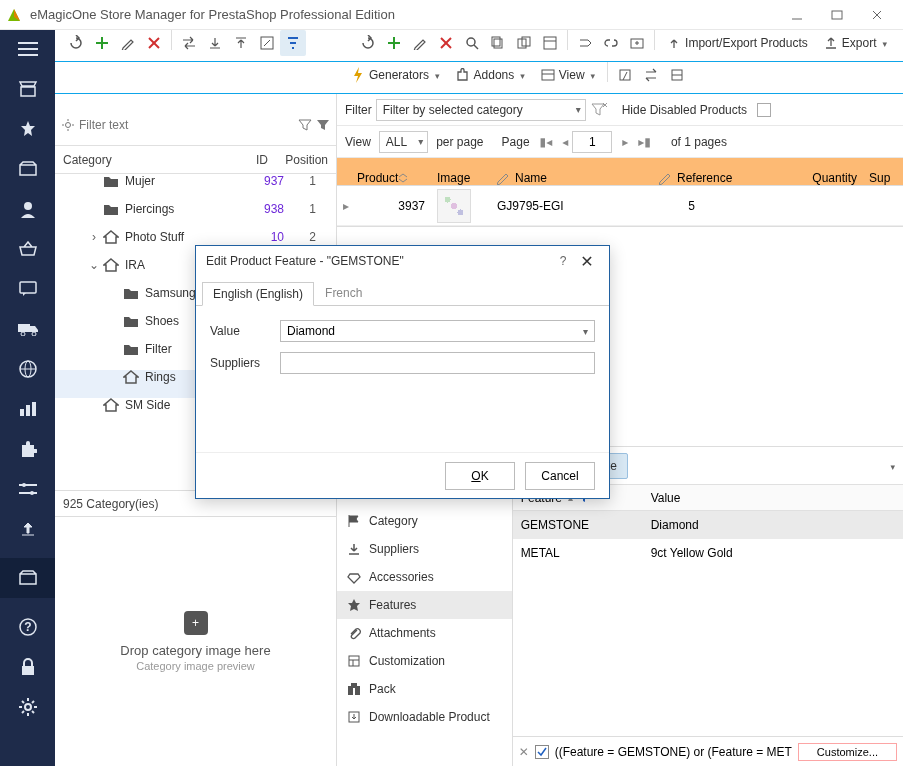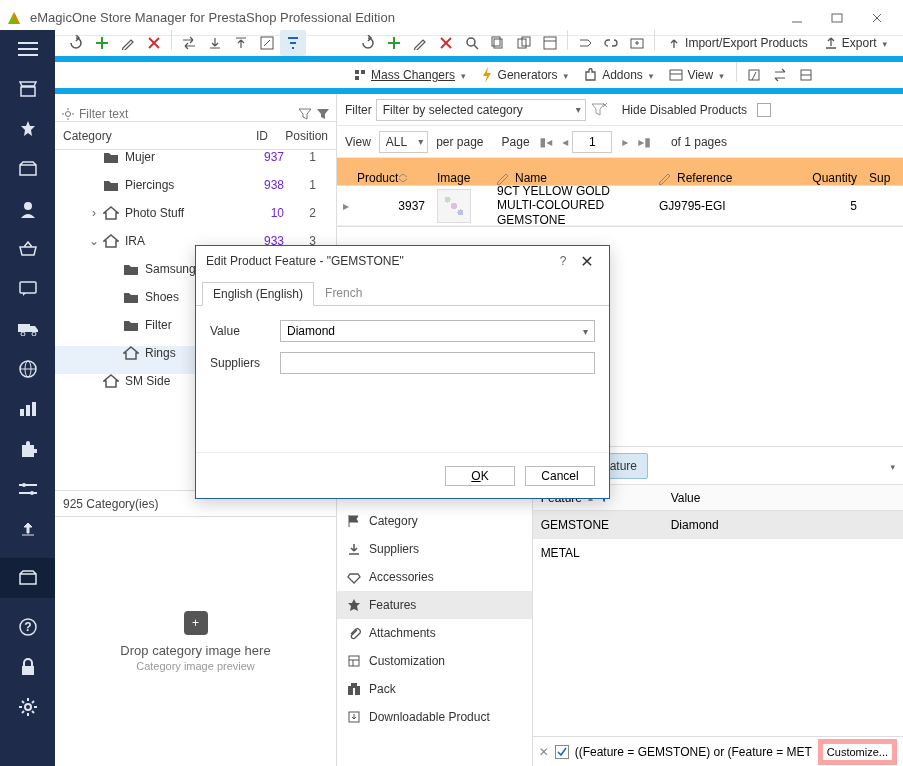--- a/index.html
+++ b/index.html
@@ -1,46 +1,46 @@
 <!DOCTYPE html>
 <html><head>
 <meta charset="utf-8">
 <style>
 * { box-sizing: border-box; margin: 0; padding: 0; font-family: "Segoe UI", Tahoma, sans-serif; font-size: 12px; }
 body { background: #fff; width: 903px; height: 766px; overflow: hidden; position: relative; }
 
 
-.titlebar { height: 36px; display: flex; align-items: center; padding: 0 6px; background: #fff; border-bottom: 1px solid #e8e8e8; }
+.titlebar { height: 30px; display: flex; align-items: center; padding: 0 6px; background: #fff; border-bottom: 1px solid #e8e8e8; }
 .titlebar .logo { width: 16px; height: 16px; margin-right: 8px; }
 .titlebar .title { color: #555; font-size: 13px; flex: 1; }
 .winbtn { width: 40px; height: 30px; display: flex; align-items: center; justify-content: center; color: #666; }
 
 
 .leftnav { position: absolute; left: 0; top: 30px; bottom: 0; width: 55px; background: #1e2b4a; display: flex; flex-direction: column; align-items: center; padding-top: 8px; gap: 18px; }
 .leftnav .navicon { width: 22px; height: 22px; color: #e0e6f0; display: flex; align-items: center; justify-content: center; }
 
 
 .mainwrap { position: absolute; left: 55px; right: 0; top: 30px; bottom: 0; display: flex; flex-direction: column; }
 
 
-.toprow { height: 32px; display: flex; align-items: flex-start; padding: 0 8px; border-bottom: 6px solid #0ea5e9; gap: 0; }
+.toprow { height: 32px; display: flex; align-items: flex-start; padding: 0 8px; border-bottom: 1px solid #0ea5e9; gap: 0; }
 .tbtn { width: 26px; height: 26px; display: flex; align-items: center; justify-content: center; color: #555; border-radius: 2px; }
 .tbtn.green { color: #2a9d2a; }
 .tbtn.red { color: #d03030; }
 .tbtn.blue { color: #2060c0; }
 .vsep { width: 1px; height: 20px; background: #ddd; margin: 0 4px; }
 .tbtntext { height: 26px; padding: 0 8px; display: flex; align-items: center; gap: 4px; color: #333; }
 
 
 .splitbody { flex: 1; display: flex; overflow: hidden; }
 .leftpane { width: 282px; border-right: 1px solid #ddd; display: flex; flex-direction: column; }
 .rightpane { flex: 1; display: flex; flex-direction: column; overflow: hidden; }
 
 
-.filterrow { height: 28px; display: flex; align-items: flex-end; padding: 0 6px; border-bottom: 1px solid #e0e0e0; gap: 4px; color: #888; }
+.filterrow { height: 28px; display: flex; align-items: flex-start; padding: 0 6px; border-bottom: 1px solid #e0e0e0; gap: 4px; color: #888; margin-top: 24px; }
 .filterrow input { flex: 1; border: none; outline: none; font-size: 12px; color: #888; }
 
 
 .cathead { height: 28px; display: flex; align-items: center; padding: 0 8px; border-bottom: 1px solid #e0e0e0; color: #444; font-size: 12px; }
 .cathead .c1 { flex: 1; }
 .cathead .c2 { width: 60px; text-align: right; }
 .cathead .c3 { width: 60px; text-align: right; }
 
 
 .treebody { flex: 1; overflow: auto; }
@@ -96,38 +96,38 @@
 
 .ftabhead { height: 26px; display: flex; align-items: center; border-bottom: 1px solid #e0e0e0; background: #fafafa; }
 .ftabhead > div, .ftabrow > div { padding: 0 8px; }
 .fcol1 { width: 130px; }
 .fcol2 { flex: 1; }
 .ftabrow { height: 28px; display: flex; align-items: center; }
 .ftabrow.sel { background: #eaeaea; }
 
 
 .ffooter { height: 30px; border-top: 1px solid #ddd; display: flex; align-items: center; padding: 0 6px; gap: 6px; }
-.custbtn { border: 5px solid #fca5a5; padding: 2px 4px; font-size: 11px; }
+.custbtn { border: 1px solid #fca5a5; padding: 2px 18px; font-size: 11px; }
 
 
 .dialog { position: absolute; left: 195px; top: 245px; width: 415px; background: #fff; border: 1px solid #2060a0; box-shadow: 0 4px 16px rgba(0,0,0,0.2); }
 .dialog .dtitle { height: 30px; display: flex; align-items: center; padding: 0 10px; color: #333; }
 .dialog .dtitle .t { flex: 1; }
 .dialog .dtitle .q { width: 24px; text-align: center; color: #666; }
 .dialog .dtitle .x { width: 24px; text-align: center; color: #333; font-size: 16px; }
 .dialog .tabs { height: 30px; display: flex; align-items: flex-end; padding: 0 6px; border-bottom: 1px solid #ccc; }
 .dialog .tab { padding: 4px 10px; border: 1px solid transparent; color: #888; }
 .dialog .tab.active { border: 1px solid #ccc; border-bottom: 1px solid #fff; color: #333; margin-bottom: -1px; background: #fff; }
 .dialog .body { padding: 14px 14px 8px; }
 .dialog .formrow { display: flex; align-items: center; margin-bottom: 10px; }
 .dialog .formrow .flabel { width: 70px; color: #333; }
 .dialog .formrow .finput { flex: 1; height: 22px; border: 1px solid #bbb; padding: 0 6px; display: flex; align-items: center; position: relative; }
 .dialog .formrow .finput.select::after { content: "▾"; position: absolute; right: 6px; color: #666; font-size: 10px; }
 .dialog .dbuttons { height: 46px; display: flex; align-items: center; justify-content: flex-end; padding: 0 14px; gap: 10px; border-top: 1px solid #eee; margin-top: 60px; }
-.dialog .dbtn { width: 70px; height: 20px; border: 1px solid #bbb; background: #fff; display: flex; align-items: center; justify-content: center; }
+.dialog .dbtn { width: 70px; height: 28px; border: 1px solid #bbb; background: #fff; display: flex; align-items: center; justify-content: center; }
 .dialog .dbtn .u { text-decoration: underline; }
 
 svg { display: block; }
 .chev::before { content: "▾"; font-size: 9px; color: #666; margin-left: 2px; }
 </style>
 </head>
 <body>
 
 <div class="titlebar">
   <svg class="logo" viewBox="0 0 16 16">
@@ -399,29 +399,20 @@
       <svg width="14" height="14">
           <path d="M7 2 v8 M7 2 l-3 3 M7 2 l3 3 M2 12 h10" fill="none" stroke="#555" stroke-width="1.3"></path>
         </svg>
       <span>Export</span>
         <span class="chev"></span>
     </div>
   </div>
 
   <div class="toprow" style="padding-left:290px">
     <div class="tbtntext">
-      <svg width="14" height="14">
-          <rect x="2" y="2" width="4" height="4" fill="#555"></rect>
-          <rect x="8" y="2" width="4" height="4" fill="#555"></rect>
-          <rect x="2" y="8" width="4" height="4" fill="#555"></rect>
-        </svg>
-      <span style="text-decoration:underline">Mass Changers</span>
-        <span class="chev"></span>
-    </div>
-    <div class="tbtntext">
       <svg width="12" height="16">
           <path d="M6 0 l-5 9 h4 l-2 7 6-10 h-4 z" fill="#e0a000"></path>
         </svg>
       <span>Generators</span>
         <span class="chev"></span>
     </div>
     <div class="tbtntext">
       <svg width="14" height="14">
           <path d="M2 4 h3 v-2 a1.5 1.5 0 0 1 3 0 v2 h3 v8 h-9 z" fill="none" stroke="#555" stroke-width="1.3"></path>
         </svg>
@@ -653,21 +644,20 @@
             </div>
           <div class="col-qty">Quantity</div>
           <div class="col-sup">Sup</div>
         </div>
         <div class="ptrow">
           <div style="width:14px;color:#888">▸</div>
           <div class="col-pid" style="justify-content:flex-end">3937</div>
           <div class="col-img">
               <div class="pthumb"></div>
             </div>
-          <div class="col-name" style="line-height:1.2">9CT YELLOW GOLD MULTI-COLOURED GEMSTONE</div>
           <div class="col-ref">GJ9795-EGI</div>
           <div class="col-qty">5</div>
           <div class="col-sup"></div>
         </div>
       </div>
 
       <div style="flex:1"></div>
 
       <div class="lowsplit" style="flex:0 0 320px;border-top:1px solid #ddd">
         <div class="sidelist" id="sidelist">
@@ -782,20 +772,21 @@
             </div>
             <div class="fcol2">Value</div>
           </div>
           <div id="ftbody">
               <div class="ftabrow sel">
                 <div class="fcol1">GEMSTONE</div>
                 <div class="fcol2">Diamond</div>
               </div>
               <div class="ftabrow">
                 <div class="fcol1">METAL</div>
+                <div class="fcol2">9ct Yellow Gold</div>
               </div>
             </div>
           <div style="flex:1"></div>
           <div class="ffooter">
             <span style="color:#888">✕</span>
             <div style="width:14px;height:14px;border:1px solid #888;display:flex;align-items:center;justify-content:center">
                 <svg width="10" height="10">
                   <path d="M1 5 l3 3 5-7" fill="none" stroke="#2060c0" stroke-width="1.5"></path>
                 </svg>
               </div>

